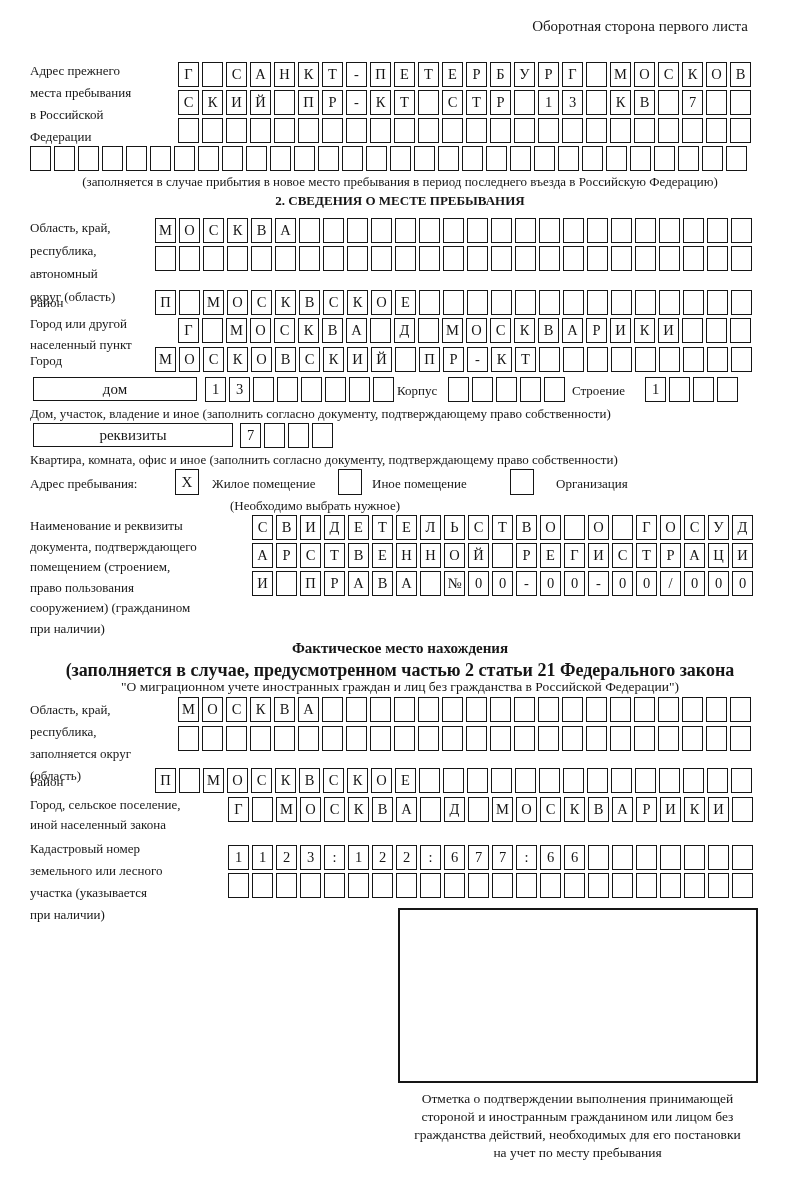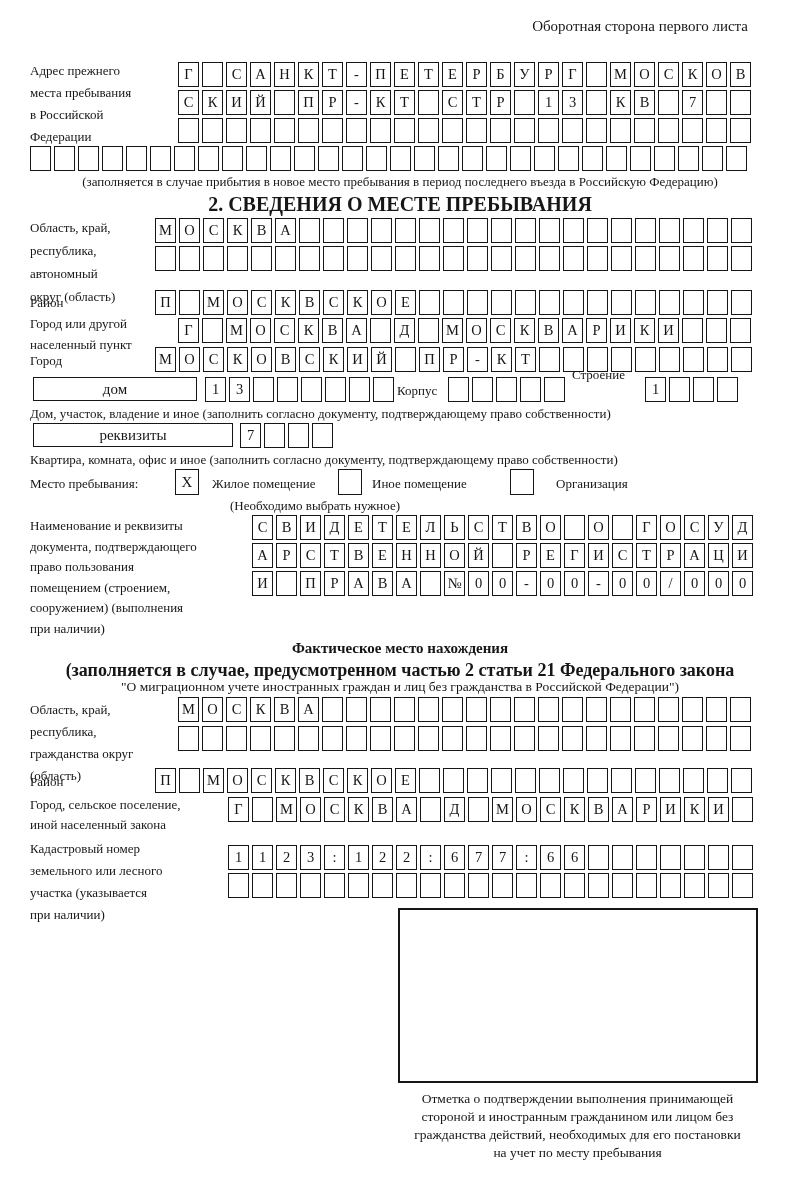--- a/index.html
+++ b/index.html
@@ -24,21 +24,21 @@
     display:flex;align-items:center;justify-content:center;
     font-size:15px;height:24px;background:#fff;
   }
   .chk{
     position:absolute;width:24px;height:26px;box-sizing:border-box;
     border:1.6px solid #161616;display:flex;align-items:center;justify-content:center;
     font-size:15px;background:#fff;
   }
   .note{font-size:13px;line-height:16px;}
   .center{left:0;width:100%;text-align:center;}
-  .title{font-weight:bold;font-size:20px;}
+  .title{font-weight:bold;font-size:13px;}
   .hdr{font-size:15px;}
   .stampbox{position:absolute;border:2px solid #161616;background:#fff;box-sizing:border-box;}
   .stampnote{font-size:13.5px;line-height:18px;text-align:center;}
 </style>
 </head>
 <body>
 
 <div class="page">
 
   <div class="abs hdr" style="top:18px;right:52px;">Оборотная сторона первого листа</div>
@@ -329,53 +329,53 @@
       <span class="cell"></span>
     </div>
   <div class="abs lbl" style="left:397px;top:380px;">Корпус</div>
   <div class="cells" style="left:448px;top:377px;">
       <span class="cell"></span>
       <span class="cell"></span>
       <span class="cell"></span>
       <span class="cell"></span>
       <span class="cell"></span>
     </div>
-  <div class="abs lbl" style="left:572px;top:364px;">Строение</div>
+  <div class="abs lbl" style="left:572px;top:380px;">Строение</div>
   <div class="cells" style="left:645px;top:377px;">
       <span class="cell">1</span>
       <span class="cell"></span>
       <span class="cell"></span>
       <span class="cell"></span>
     </div>
   <div class="abs note" style="left:30px;top:406px;">Дом, участок, владение и иное (заполнить согласно документу, подтверждающему право собственности)</div>
 
   <div class="widebox" style="left:33px;top:423px;width:200px;">реквизиты</div>
   <div class="cells" style="left:240px;top:423px;">
       <span class="cell">7</span>
       <span class="cell"></span>
       <span class="cell"></span>
       <span class="cell"></span>
     </div>
   <div class="abs note" style="left:30px;top:452px;">Квартира, комната, офис и иное (заполнить согласно документу, подтверждающему право собственности)</div>
 
-  <div class="abs lbl" style="left:30px;top:473px;">Место пребывания:</div>
+  <div class="abs lbl" style="left:30px;top:473px;">Адрес пребывания:</div>
   <div class="chk" style="left:175px;top:469px;">X</div>
   <div class="abs lbl" style="left:212px;top:473px;">Жилое помещение</div>
   <div class="chk" style="left:338px;top:469px;"></div>
   <div class="abs lbl" style="left:372px;top:473px;">Иное помещение</div>
   <div class="chk" style="left:510px;top:469px;"></div>
   <div class="abs lbl" style="left:556px;top:473px;">Организация</div>
   <div class="abs note" style="left:230px;top:498px;">(Необходимо выбрать нужное)</div>
 
   <div class="abs lbl" style="left:30px;top:516px;width:220px;line-height:20.5px;">
     <div>Наименование и реквизиты</div>
     <div>документа, подтверждающего</div>
+    <div>помещением (строением,</div>
     <div>право пользования</div>
-    <div>помещением (строением,</div>
-    <div>сооружением) (выполнения</div>
+    <div>сооружением) (гражданином</div>
     <div>при наличии)</div>
   </div>
   <div class="cells" style="left:252px;top:515px;">
       <span class="cell">С</span>
       <span class="cell">В</span>
       <span class="cell">И</span>
       <span class="cell">Д</span>
       <span class="cell">Е</span>
       <span class="cell">Т</span>
       <span class="cell">Е</span>
@@ -441,21 +441,21 @@
       <span class="cell">0</span>
     </div>
 
   <div class="abs center" style="top:640px;font-weight:bold;font-size:15px;">Фактическое место нахождения</div>
   <div class="abs note center" style="top:662px;font-size:18px;font-weight:bold;">(заполняется в случае, предусмотренном частью 2 статьи 21 Федерального закона</div>
   <div class="abs note center" style="top:679px;font-size:13.5px;">"О миграционном учете иностранных граждан и лиц без гражданства в Российской Федерации")</div>
 
   <div class="abs lbl" style="left:30px;top:699px;">
     <div>Область, край,</div>
     <div>республика,</div>
-    <div>гражданства округ</div>
+    <div>заполняется округ</div>
     <div>(область)</div>
   </div>
   <div class="cells" style="left:178px;top:697px;">
       <span class="cell">М</span>
       <span class="cell">О</span>
       <span class="cell">С</span>
       <span class="cell">К</span>
       <span class="cell">В</span>
       <span class="cell">А</span>
       <span class="cell"></span>

